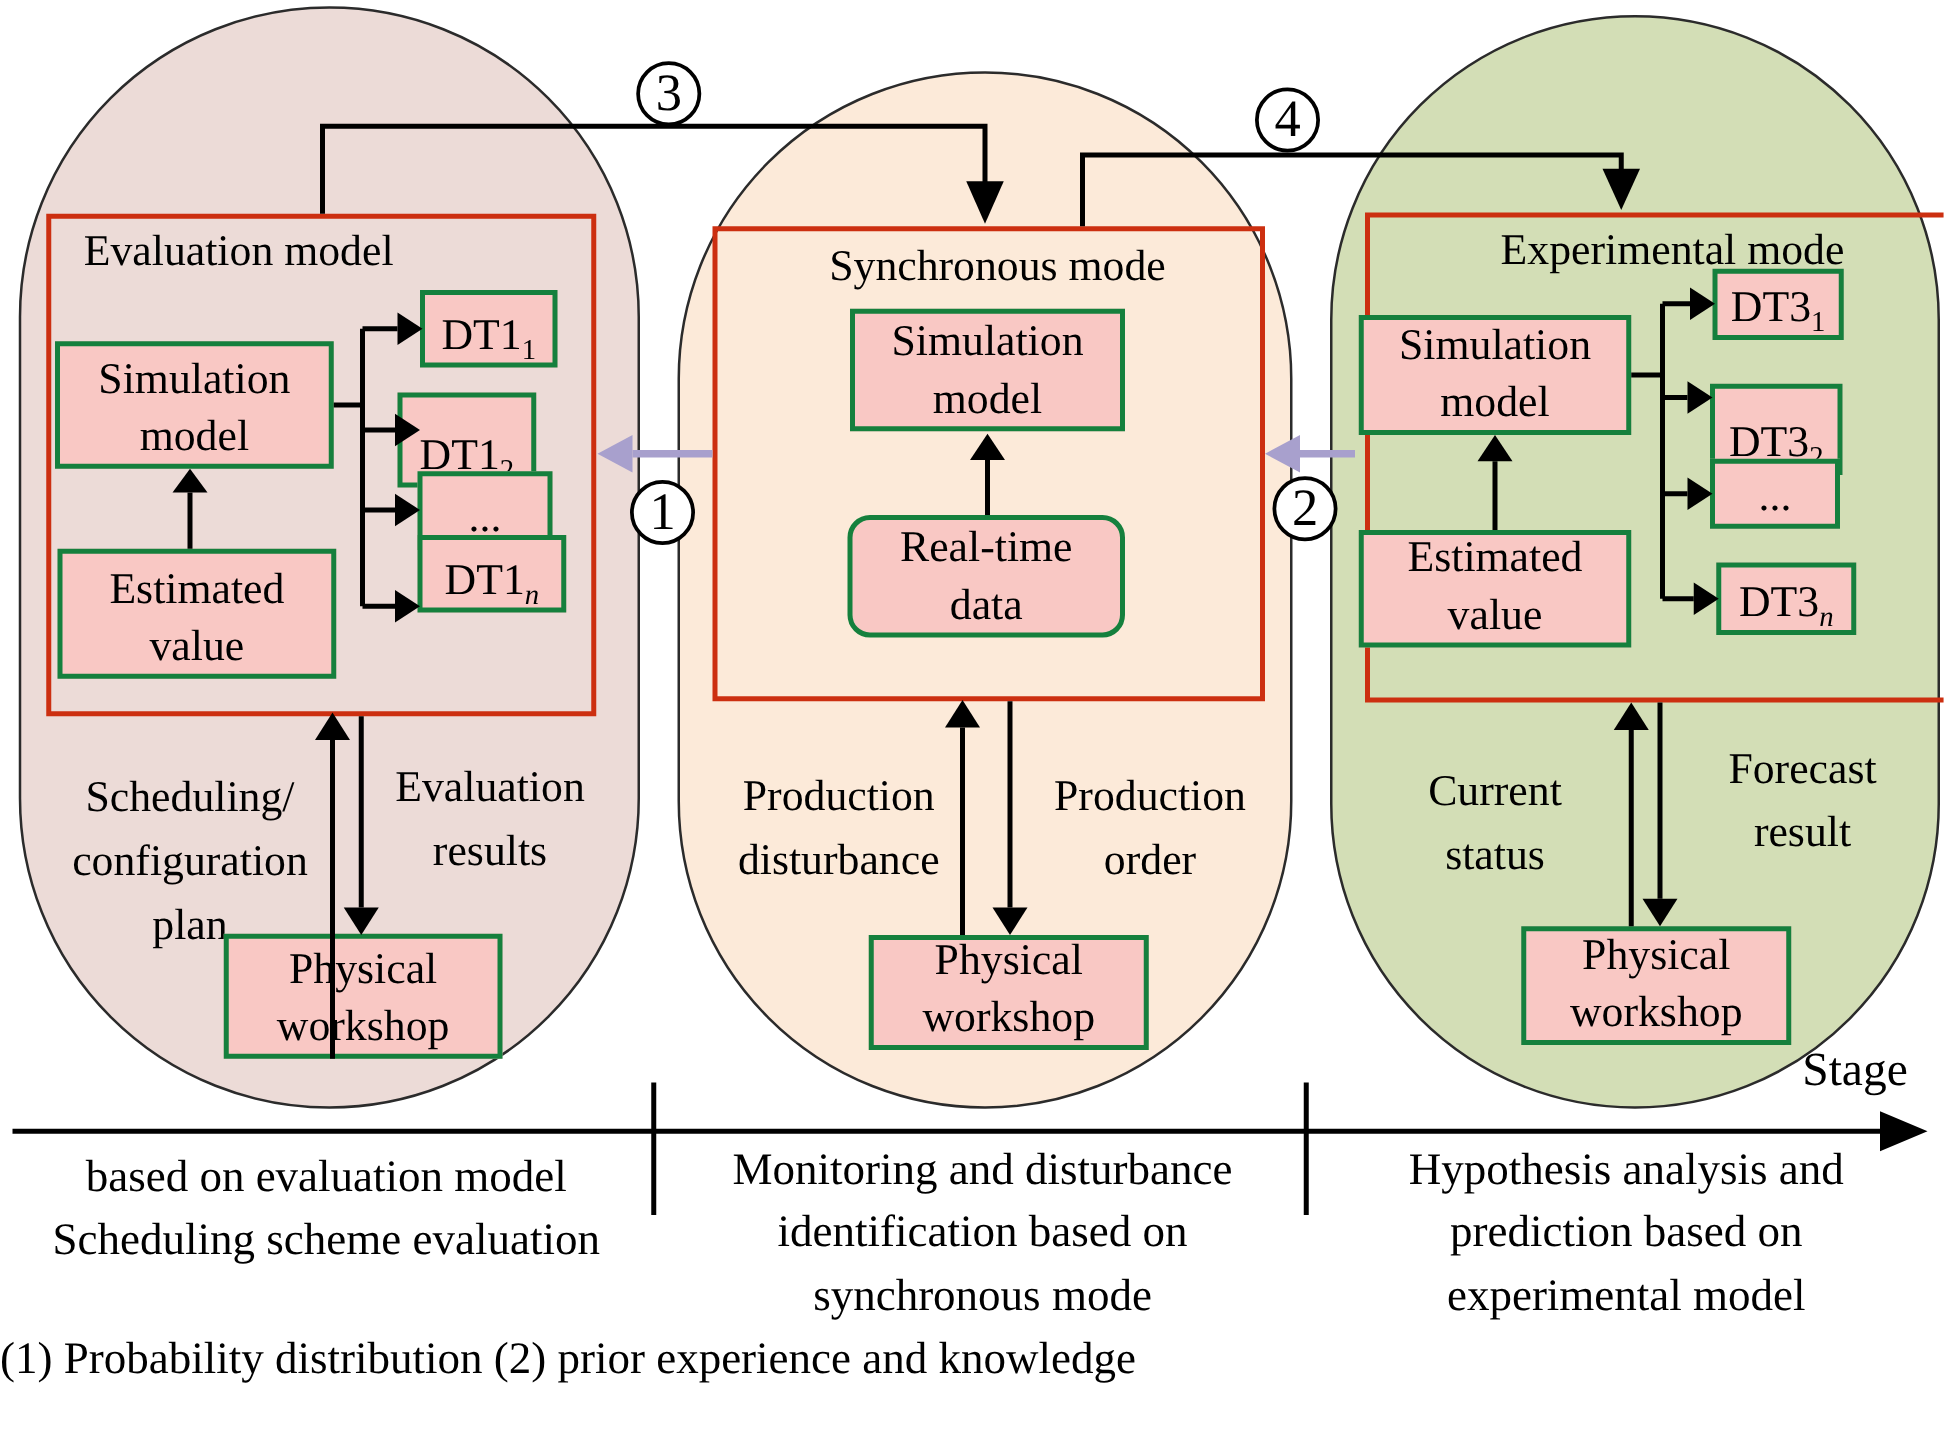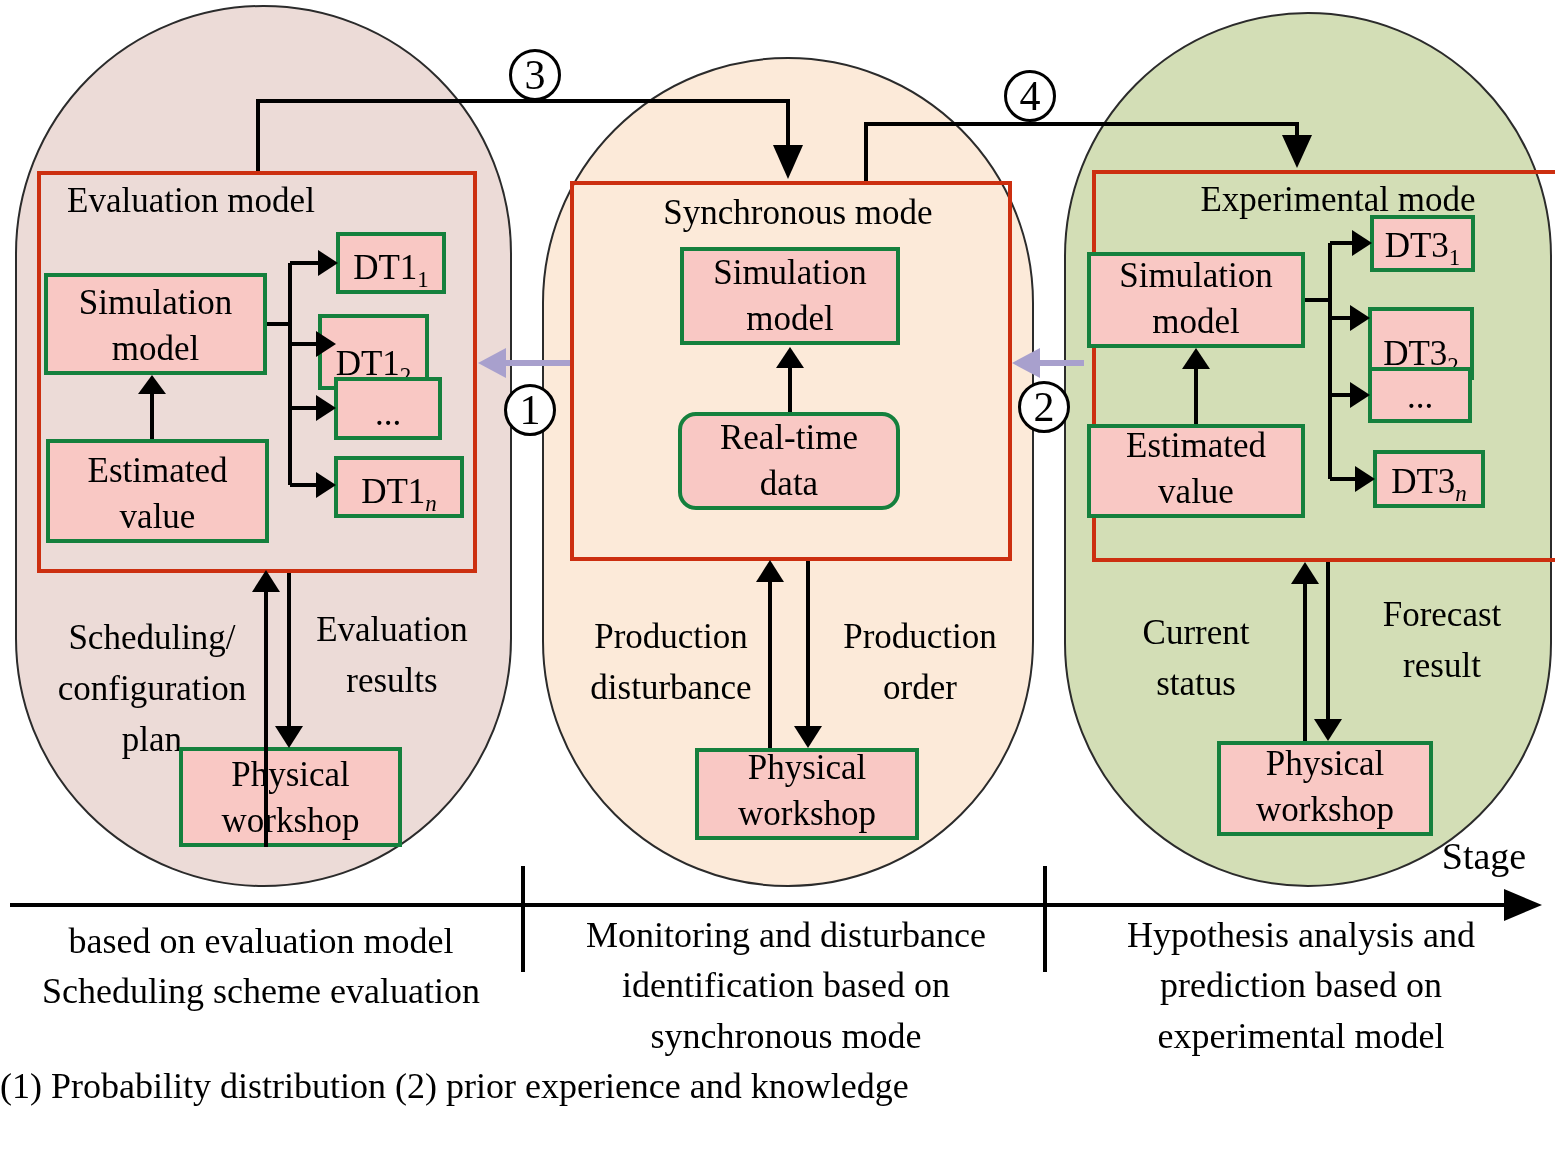--- a/index.html
+++ b/index.html
@@ -157,21 +157,21 @@
   </div>
   <div class="pbox dtbox" style="left:336px;top:232px;width:110px;height:62px;">
     <span><span>DT1</span><sub class="s">1</sub></span>
   </div>
   <div class="pbox dtbox" style="left:318px;top:314px;width:111px;height:76px;">
     <span><span>DT1</span><sub class="s">2</sub></span>
   </div>
   <div class="pbox dtbox" style="left:334px;top:377px;width:108px;height:63px;">
     <span>...</span>
   </div>
-  <div class="pbox dtbox" style="left:334px;top:456px;width:130px;height:62px;">
+  <div class="pbox dtbox" style="left:334px;top:428px;width:119px;height:62px;">
     <span><span>DT1</span><sub class="s it">n</sub></span>
   </div>
   <div class="lbl" style="left:26px;top:613px;width:252px;">
     <div>Scheduling/</div>
       <div>configuration</div>
       <div>plan</div>
   </div>
   <div class="lbl" style="left:292px;top:605px;width:200px;">
     <div>Evaluation</div>
       <div>results</div>

